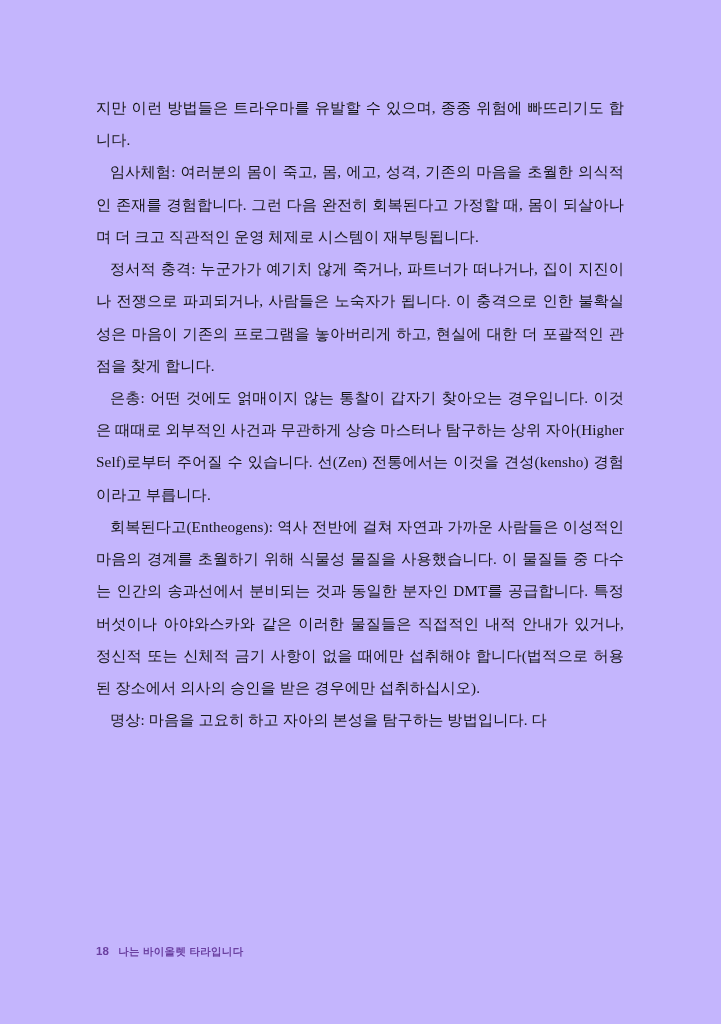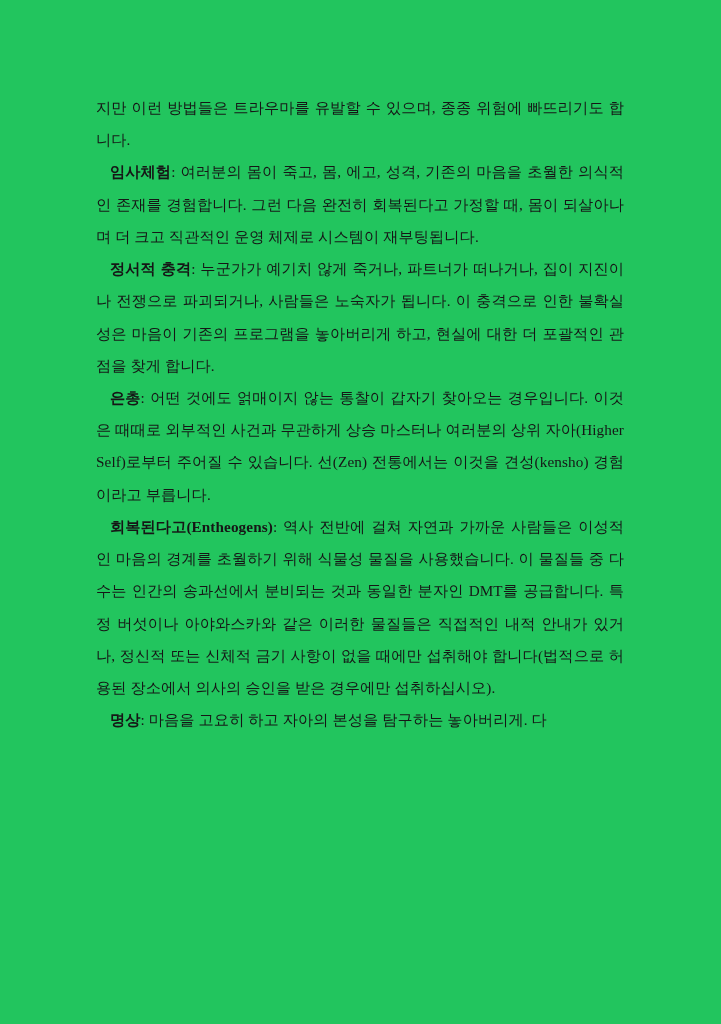--- a/index.html
+++ b/index.html
@@ -14,21 +14,21 @@
     color: #1a1a1a;
     position: relative;
     overflow: hidden;
   }
   .page {
     position: absolute;
     left: 0;
     top: 0;
     width: 721px;
     height: 1024px;
-    background: #22c55e;
+    background: #c4b5fd;
   }
   .content {
     position: absolute;
     left: 96px;
     top: 92px;
     width: 528px;
   }
   .para {
     margin: 0 0 0 0;
     font-size: 15.2px;
@@ -36,21 +36,21 @@
     text-align: justify;
     text-justify: inter-character;
     word-break: break-all;
     letter-spacing: 0.1px;
     color: #161616;
   }
   .para.indent {
     text-indent: 14px;
   }
   .lead {
-    font-weight: bold;
+    font-weight: normal;
   }
   .footer {
     position: absolute;
     left: 96px;
     top: 945px;
     width: 528px;
     display: flex;
     align-items: baseline;
     gap: 9px;
   }
@@ -82,27 +82,31 @@
 
     <p class="para indent">
       <span class="lead">임사체험</span><span>: 여러분의 몸이 죽고, 몸, 에고, 성격, 기존의 마음을 초월한 의식적인 존재를 경험합니다. 그런 다음 완전히 회복된다고 가정할 때, 몸이 되살아나며 더 크고 직관적인 운영 체제로 시스템이 재부팅됩니다.</span>
     </p>
 
     <p class="para indent">
       <span class="lead">정서적 충격</span><span>: 누군가가 예기치 않게 죽거나, 파트너가 떠나거나, 집이 지진이나 전쟁으로 파괴되거나, 사람들은 노숙자가 됩니다. 이 충격으로 인한 불확실성은 마음이 기존의 프로그램을 놓아버리게 하고, 현실에 대한 더 포괄적인 관점을 찾게 합니다.</span>
     </p>
 
     <p class="para indent">
-      <span class="lead">은총</span><span>: 어떤 것에도 얽매이지 않는 통찰이 갑자기 찾아오는 경우입니다. 이것은 때때로 외부적인 사건과 무관하게 상승 마스터나 여러분의 상위 자아(Higher Self)로부터 주어질 수 있습니다. 선(Zen) 전통에서는 이것을 견성(kensho) 경험이라고 부릅니다.</span>
+      <span class="lead">은총</span><span>: 어떤 것에도 얽매이지 않는 통찰이 갑자기 찾아오는 경우입니다. 이것은 때때로 외부적인 사건과 무관하게 상승 마스터나 탐구하는 상위 자아(Higher Self)로부터 주어질 수 있습니다. 선(Zen) 전통에서는 이것을 견성(kensho) 경험이라고 부릅니다.</span>
     </p>
 
     <p class="para indent">
       <span class="lead">회복된다고(Entheogens)</span><span>: 역사 전반에 걸쳐 자연과 가까운 사람들은 이성적인 마음의 경계를 초월하기 위해 식물성 물질을 사용했습니다. 이 물질들 중 다수는 인간의 송과선에서 분비되는 것과 동일한 분자인 DMT를 공급합니다. 특정 버섯이나 아야와스카와 같은 이러한 물질들은 직접적인 내적 안내가 있거나, 정신적 또는 신체적 금기 사항이 없을 때에만 섭취해야 합니다(법적으로 허용된 장소에서 의사의 승인을 받은 경우에만 섭취하십시오).</span>
     </p>
 
     <p class="para indent">
-      <span class="lead">명상</span><span>: 마음을 고요히 하고 자아의 본성을 탐구하는 놓아버리게. 다</span>
+      <span class="lead">명상</span><span>: 마음을 고요히 하고 자아의 본성을 탐구하는 방법입니다. 다</span>
     </p>
 
   </div>
 
+  <div class="footer">
+    <span class="folio">18</span>
+    <span class="running-title">나는 바이올렛 타라입니다</span>
+  </div>
 
 </div>
 
 </body></html>

